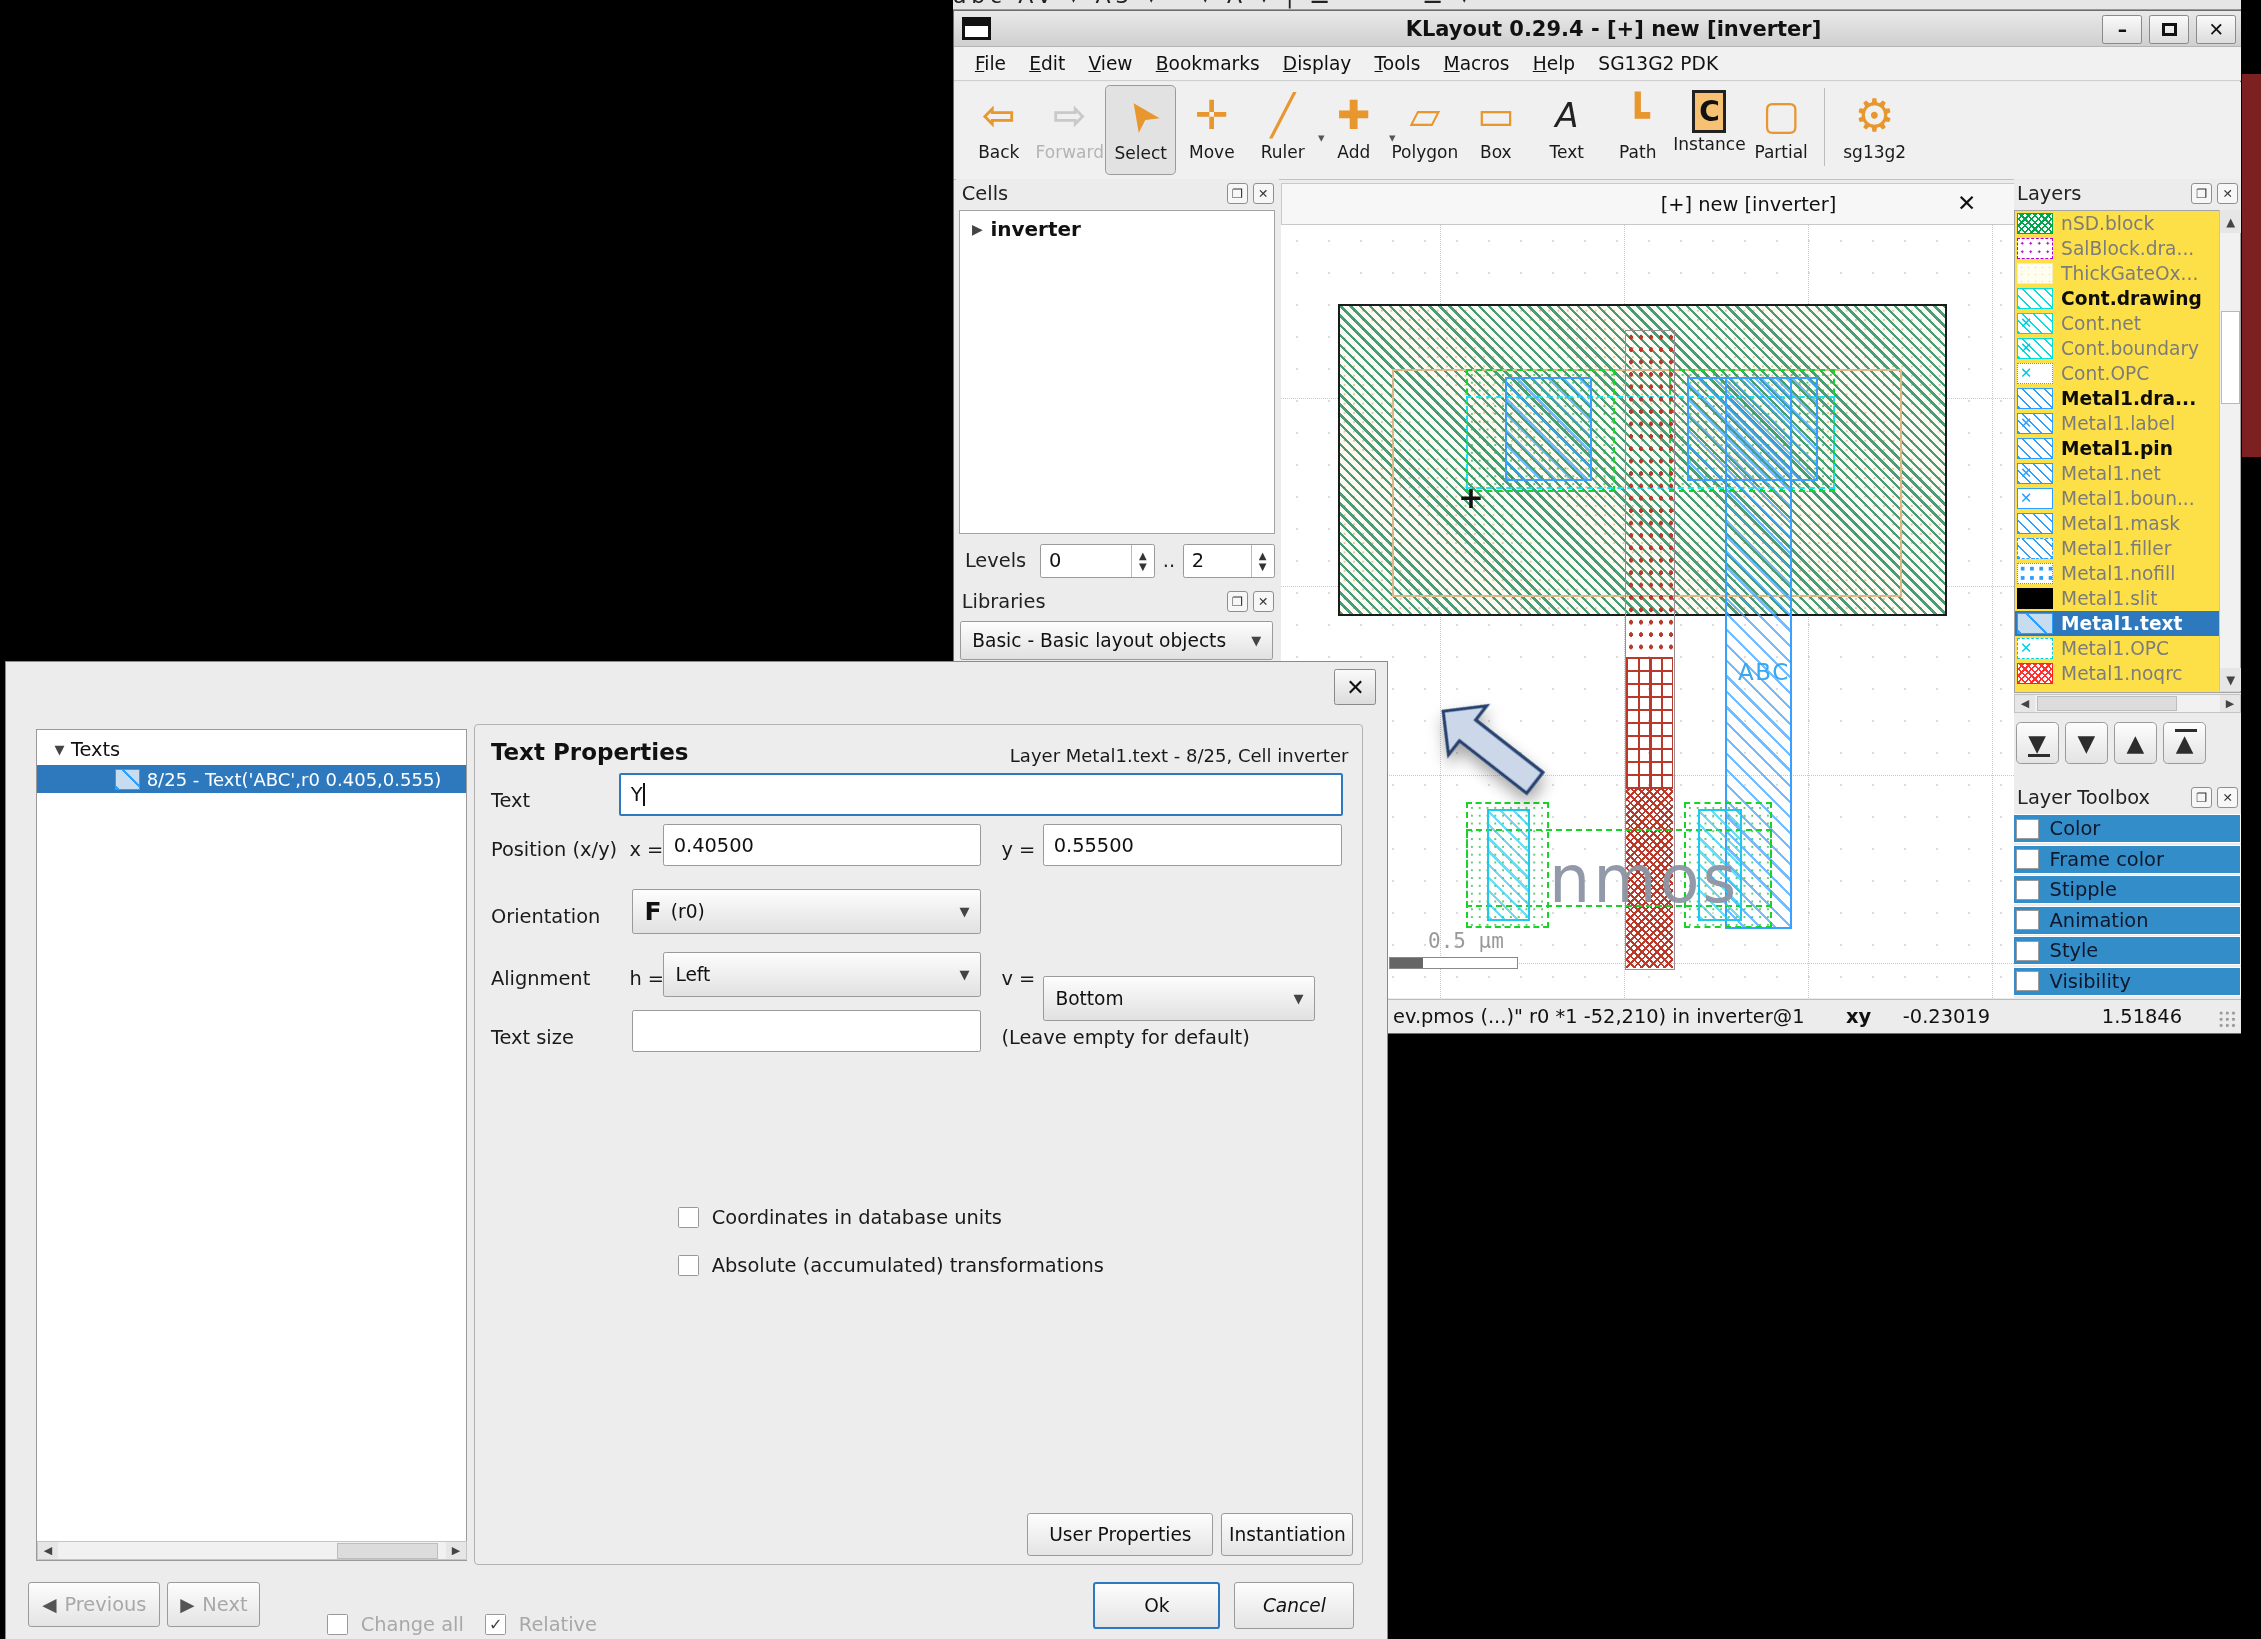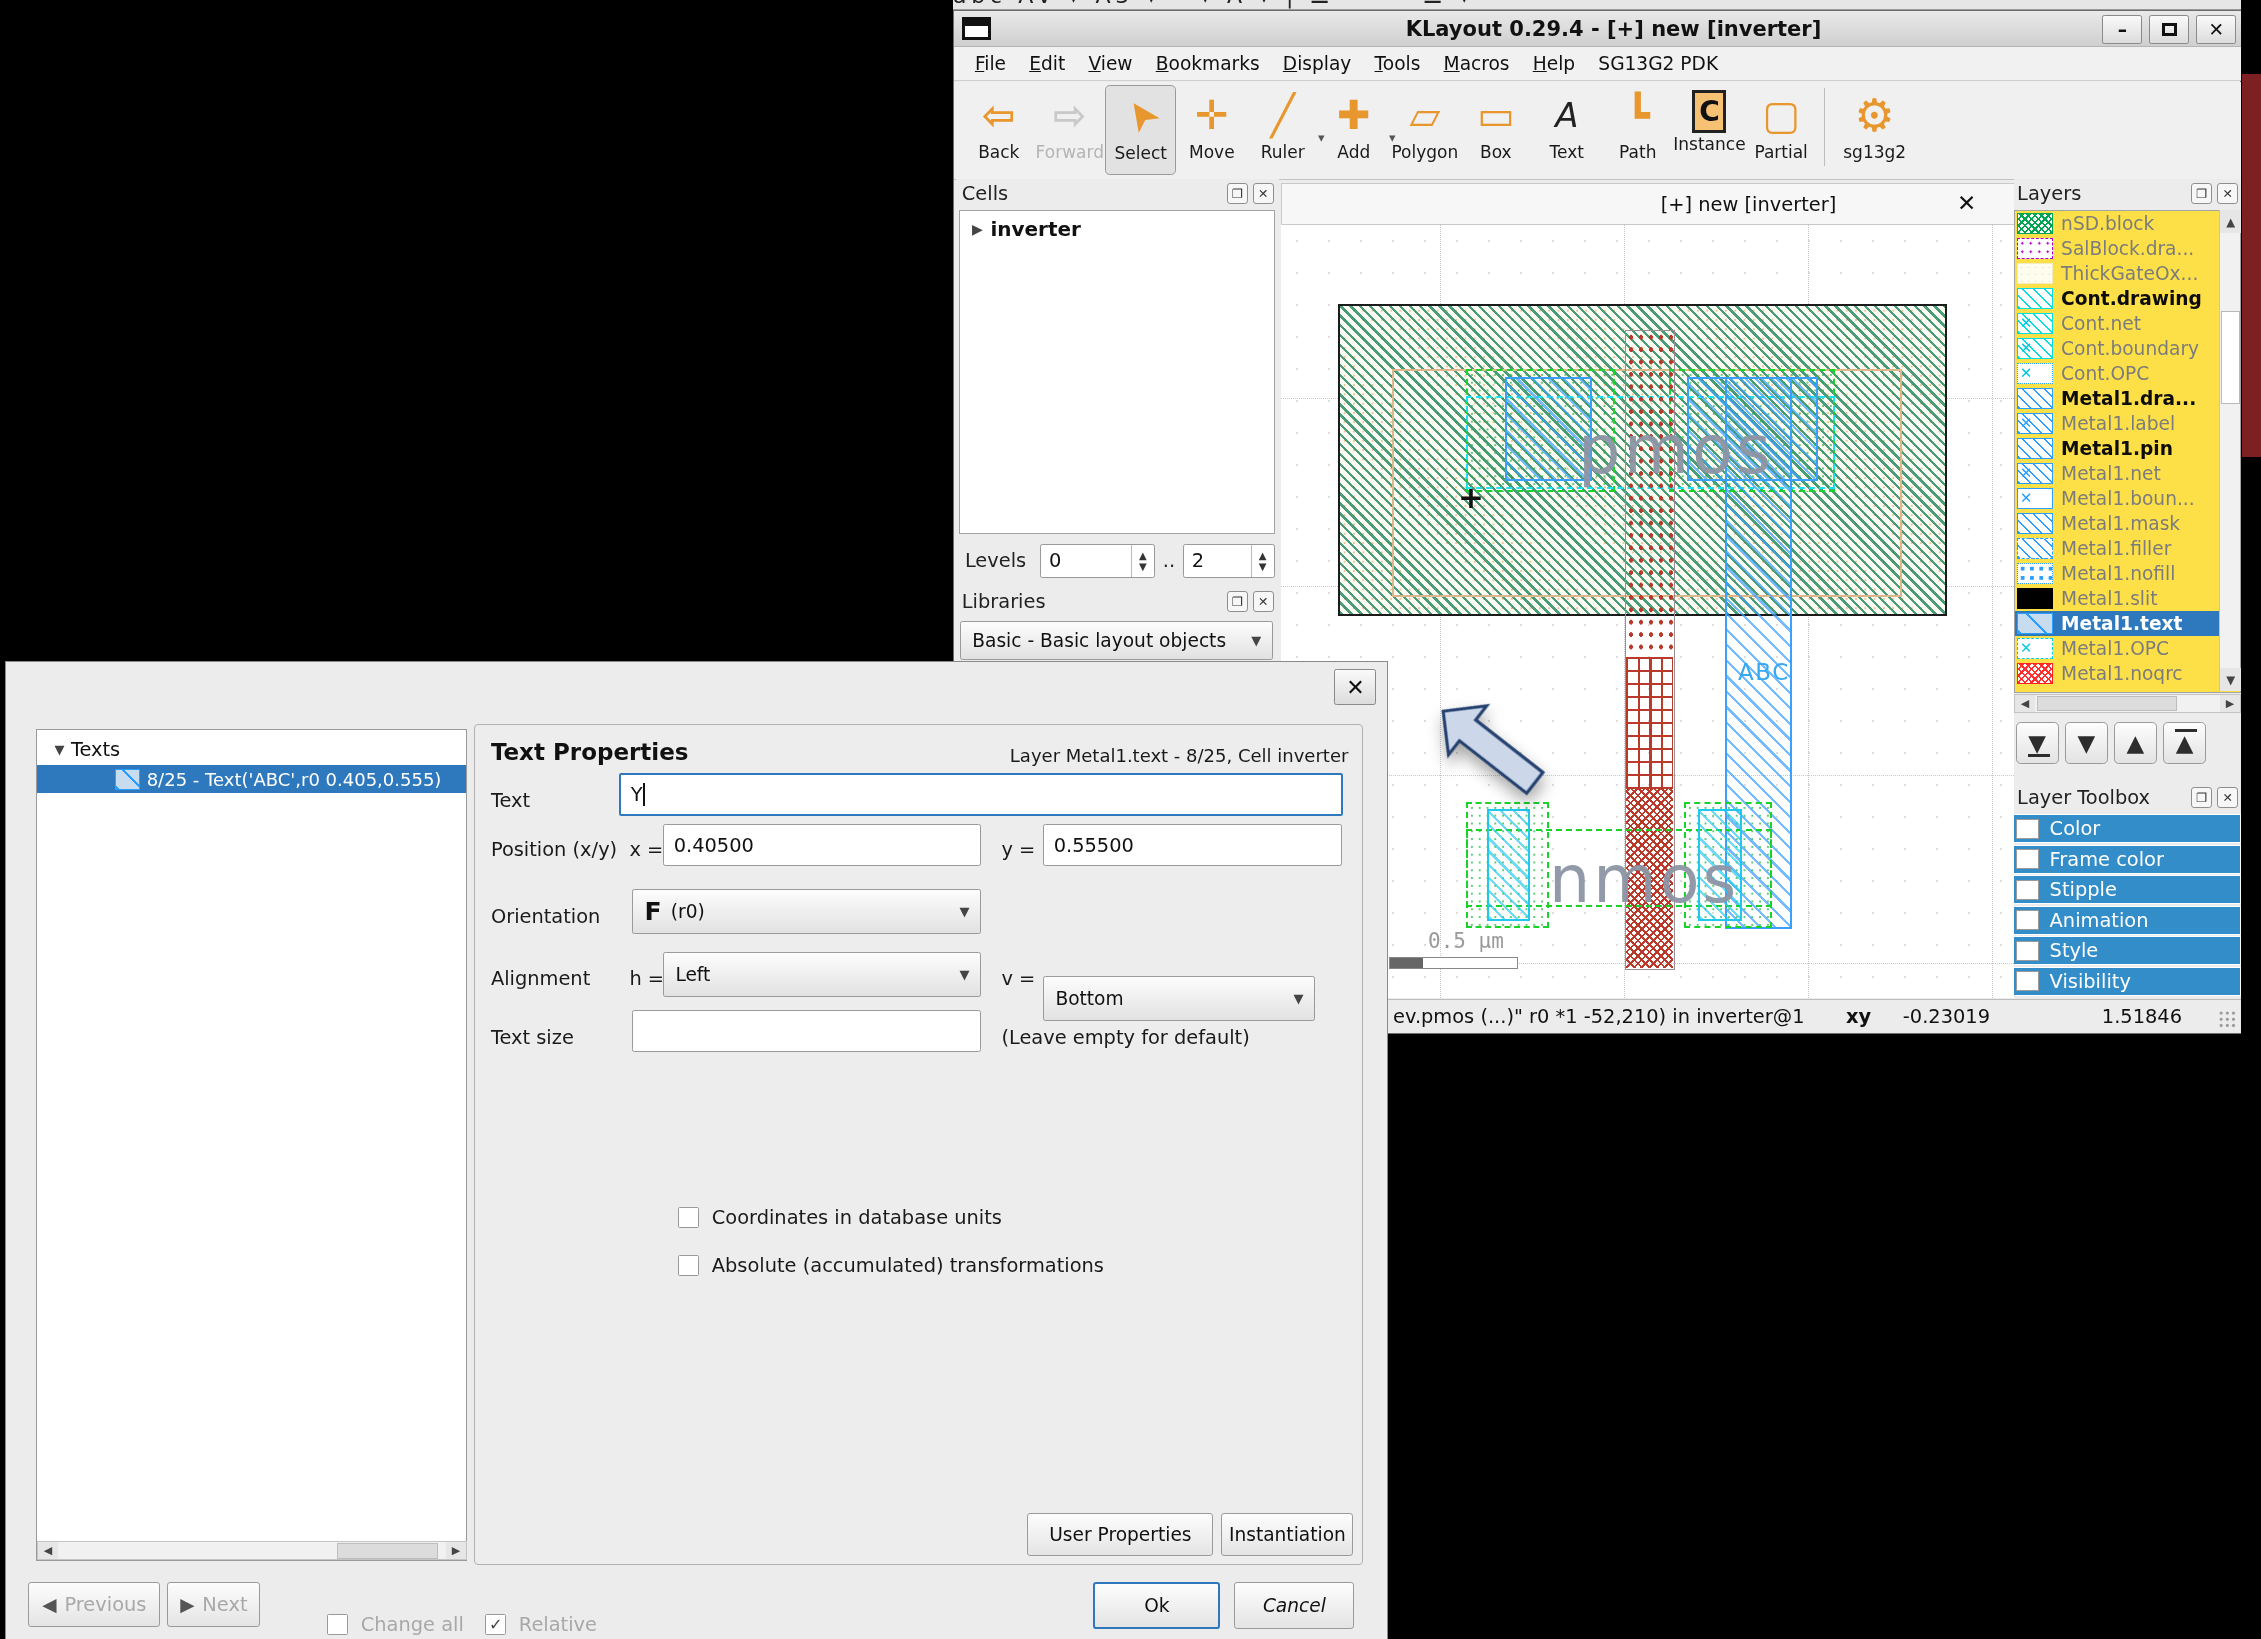--- a/index.html
+++ b/index.html
@@ -155,21 +155,21 @@
   .hs-thumb { position:absolute; top:0.8px; height:15.5px; background:#dcdcdc; border:0.8px solid #bdbdbd; }
   .layers-hscroll { left:0; top:515px; width:227px; }
   .mv-row { left:1.6px; top:543px; display:flex; gap:6.2px; }
   .mv-btn { width:43px; height:42px; border:0.8px solid #9a9a9a; border-radius:4.7px; background:linear-gradient(#fdfdfd,#e3e3e3); display:flex; align-items:center; justify-content:center; font-size:23px; color:#2d2d2d; position:relative; }
   .mv-btn.line-bottom::after { content:""; position:absolute; bottom:6.2px; left:11px; width:22px; height:3.1px; background:#2d2d2d; }
   .mv-btn.line-top::after { content:""; position:absolute; top:6.2px; left:11px; width:22px; height:3.1px; background:#2d2d2d; }
   .tbx-head { left:3.1px; top:604px; width:221px; height:29.5px; }
   .tbx-rows { left:0; top:635px; width:227px; }
   .tbx-row { display:flex; align-items:center; height:29px; background:#338dc8; border:0.8px solid #fff; border-left:none; margin-bottom:1.6px; }
   .tbx-box { width:23px; height:20px; background:#fff; border:0.8px solid #9a9a9a; margin-left:1.6px; flex:none; }
-  .tbx-label { color:#ffffff; font-size:19.4px; margin-left:11px; }
+  .tbx-label { color:#0f172a; font-size:19.4px; margin-left:11px; }
 
   
   .kl-status { left:0; top:988px; width:1287px; height:34px; background:#ececec; border-top:0.8px solid #bcbcbc; font-size:19.4px; color:#111; }
   .st-msg { left:439px; top:5.4px; white-space:nowrap; }
   .st-xy { left:892px; top:5.4px; font-weight:bold; }
   .st-x { left:931px; top:5.4px; width:105px; text-align:right; }
   .st-y { left:1123px; top:5.4px; width:105px; text-align:right; }
   .grip { right:3.1px; bottom:3.1px; width:20px; height:20px; background-image:radial-gradient(#9a9a9a 1.6px, rgba(0,0,0,0) 1.8px); background-size:6.2px 6.2px; }
 
   
@@ -439,21 +439,20 @@
         <div class="abs poly-a"></div>
         <div class="abs poly-b"></div>
         <div class="abs poly-c"></div>
       </div>
       <div class="abs sh-dash-green nm-dash-l"></div>
       <div class="abs sh-dash-green nm-dash-r"></div>
       <div class="abs nm-band"></div>
       <div class="abs sh-cyan nm-cyan-l"></div>
       <div class="abs sh-cyan nm-cyan-r"></div>
 
-      <div class="abs layout-label pmos-label">pmos</div>
       <div class="abs layout-label nmos-label">nmos</div>
       <div class="abs abc-label">ABC</div>
       <div class="abs cursor-plus">+</div>
 
       <svg class="abs big-arrow" viewBox="0 0 160 90" style="transform:rotate(38deg)">
         <polygon points="5,45 45,5 45,28 155,28 155,62 45,62 45,85" fill="#ccd7ea" stroke="#23406e" stroke-width="4"></polygon>
       </svg>
 
       <div class="abs scale-text">0.5 µm</div>
       <div class="abs scale-bar"></div>

